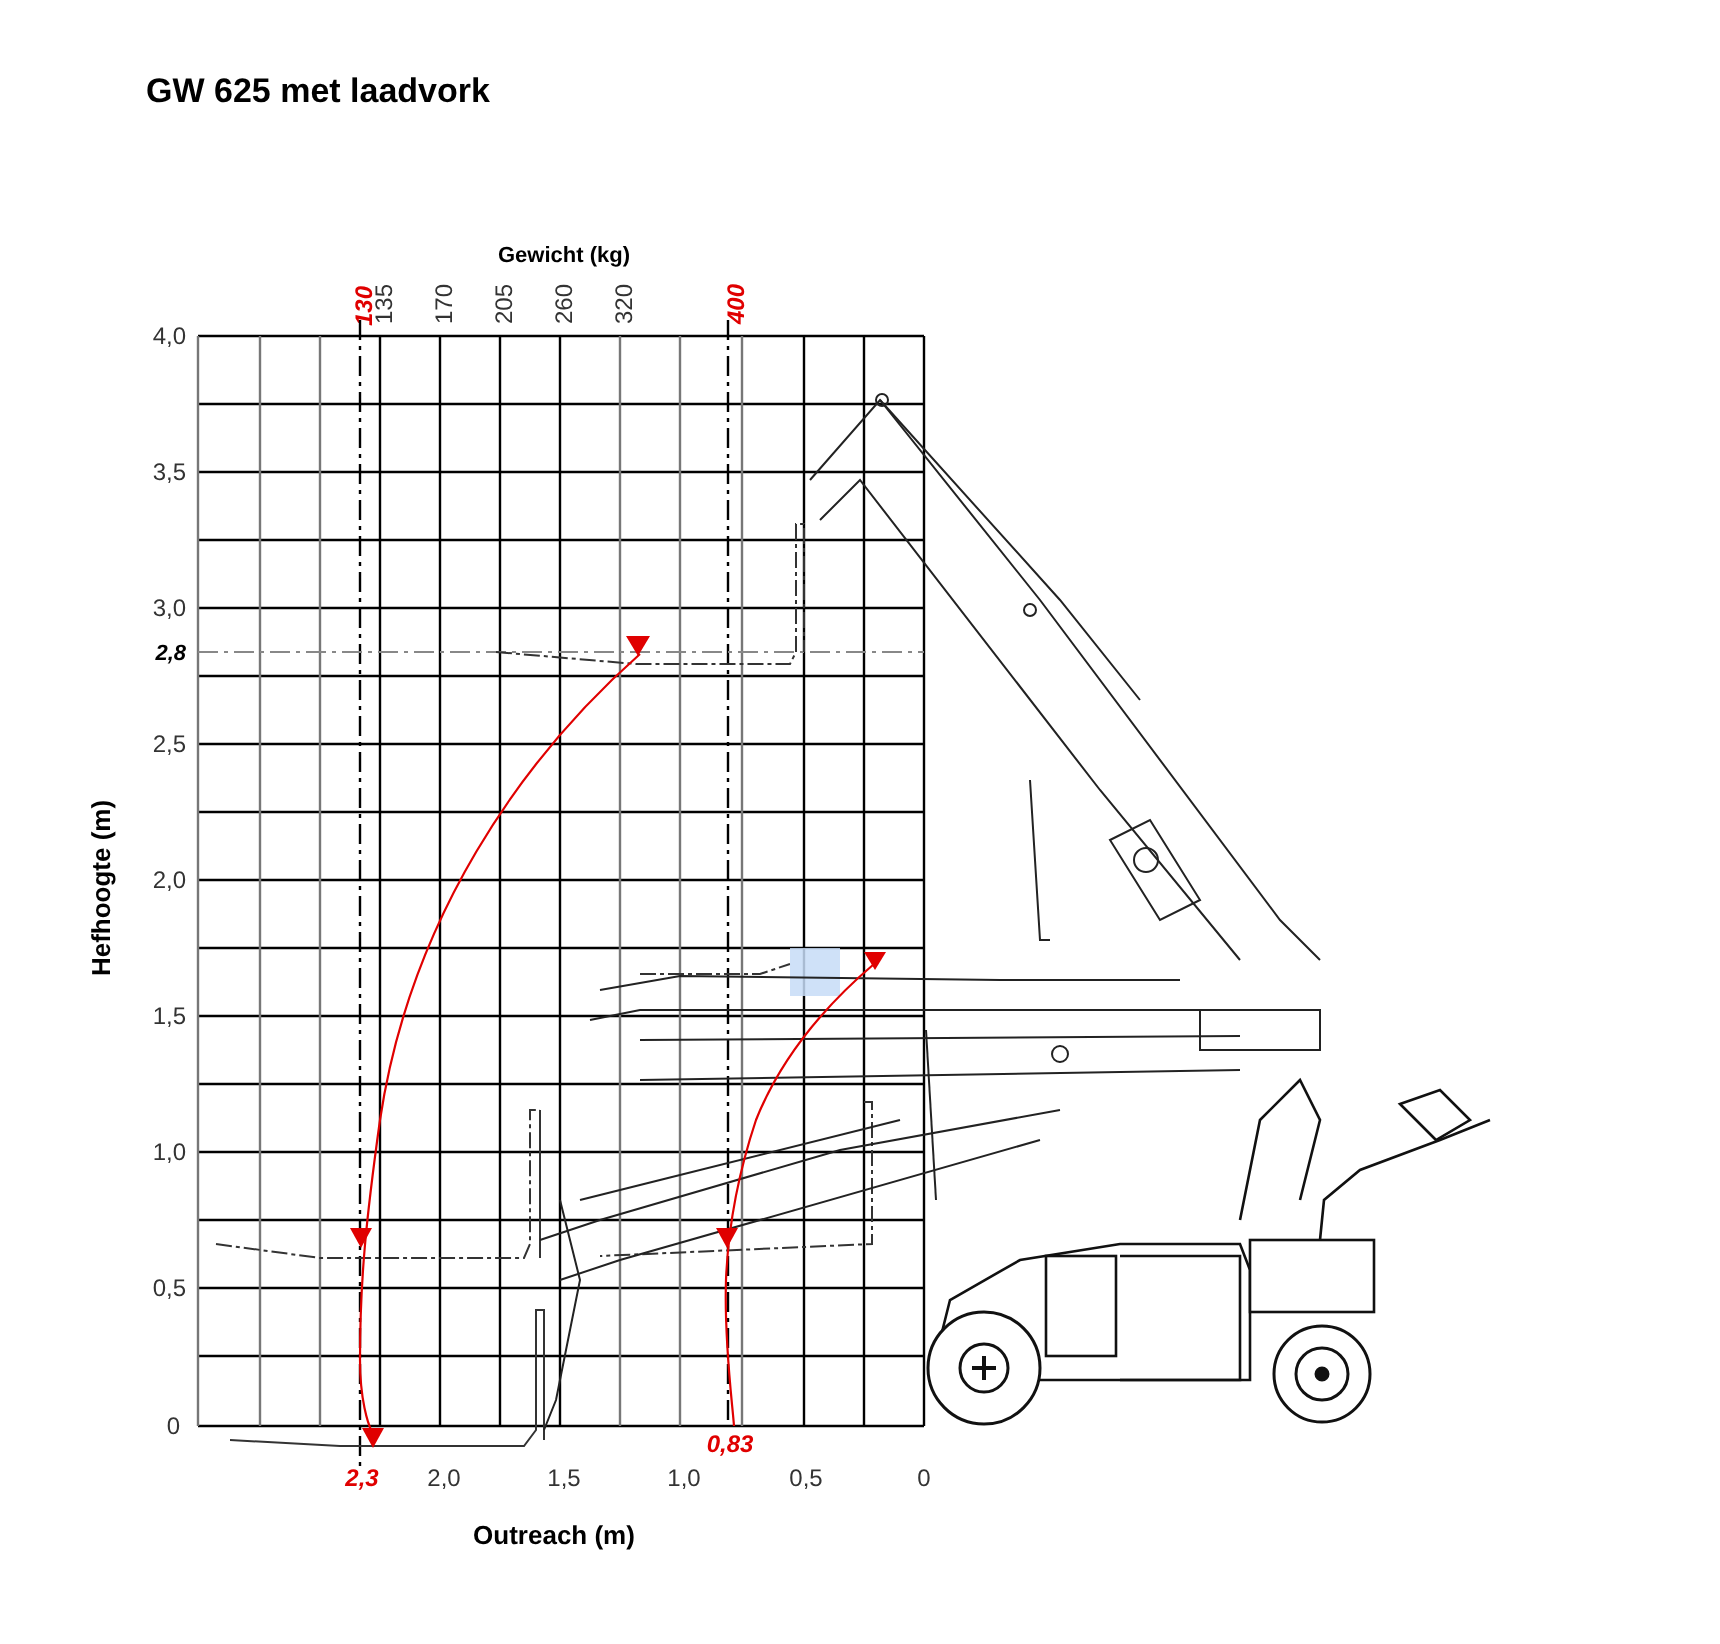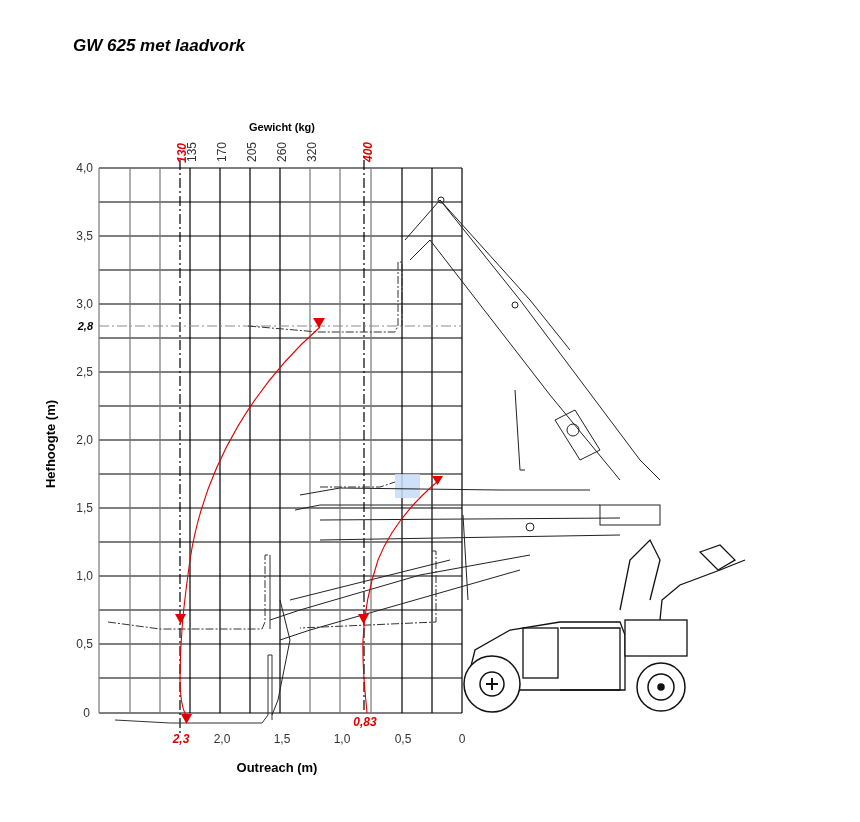--- a/index.html
+++ b/index.html
@@ -1,18 +1,18 @@
 <!DOCTYPE html>
 <html><head>
 <meta charset="utf-8">
 <style>
   html, body { margin: 0; padding: 0; background: #ffffff; }
   body { width: 860px; height: 822px; position: relative; overflow: hidden;
          font-family: "Liberation Sans", sans-serif; color: #000; }
-  .title { position: absolute; left: 73px; top: 36px; font-size: 17px; font-weight: bold; font-style: italic; }
+  .title { position: absolute; left: 73px; top: 36px; font-size: 17px; font-weight: bold; }
   svg text { font-family: "Liberation Sans", sans-serif; }
   #chart { position: absolute; left: 0; top: 0; }
 </style>
 </head>
 <body>
 
 <div class="title">GW 625 met laadvork</div>
 
 <svg id="chart" width="860" height="822" viewBox="0 0 860 822">
   <defs>

